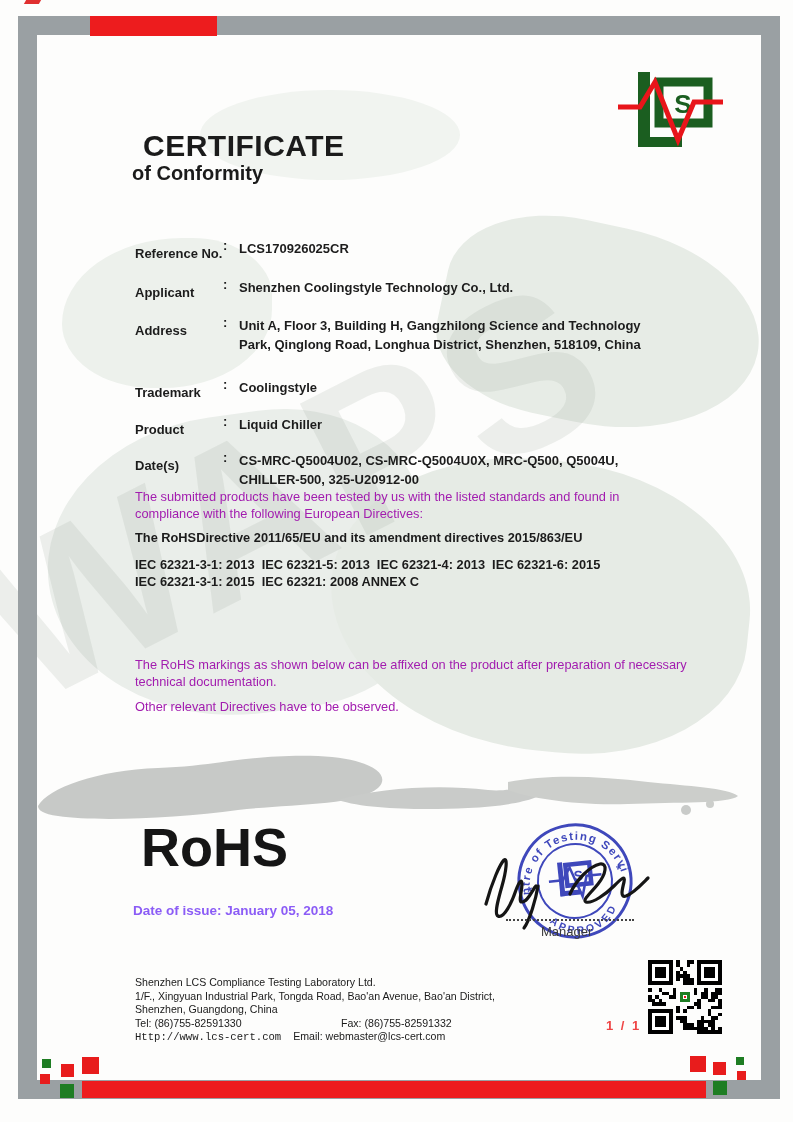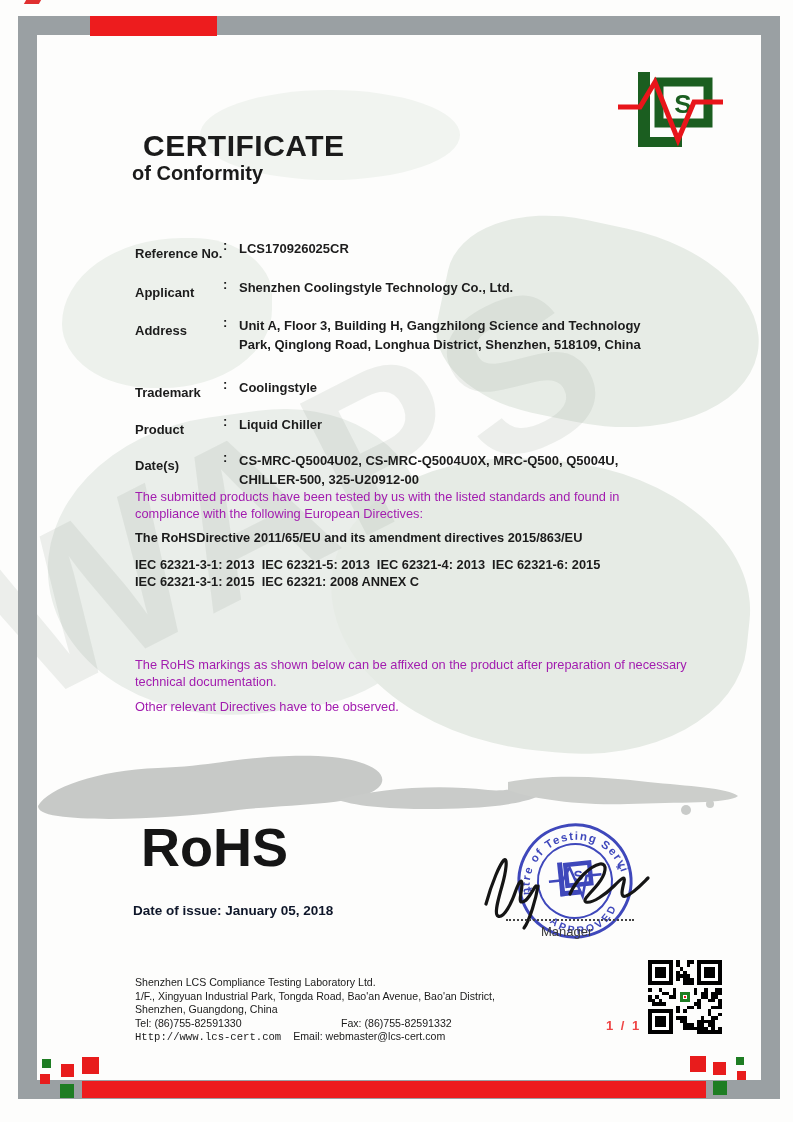--- a/index.html
+++ b/index.html
@@ -38,21 +38,21 @@
   .field-colon{width:16px;font-size:13px;font-weight:bold;flex:none;}
   .field-value{width:436px;font-size:13px;font-weight:bold;line-height:19px;margin-top:1px;}
 
   
   .para{position:absolute;left:135px;z-index:3;width:552px;font-size:12.8px;line-height:16.5px;color:#a21caf;}
   .para.bold{font-weight:bold;color:#1b1b1b;}
   .pre{white-space:pre-wrap;}
 
   
   .rohs{position:absolute;left:141px;top:816px;z-index:3;font-size:54px;font-weight:bold;color:#151515;letter-spacing:0px;}
-  .date-issue{position:absolute;left:133px;top:903px;z-index:3;font-size:13.5px;font-weight:bold;color:#0f172a;}
+  .date-issue{position:absolute;left:133px;top:903px;z-index:3;font-size:13.5px;font-weight:bold;color:#8b5cf6;}
 
   .stamp{position:absolute;left:512px;top:818px;z-index:4;opacity:0.9;transform:rotate(-14deg);}
   .signature{position:absolute;left:478px;top:842px;z-index:5;}
   .dotted-line{position:absolute;left:506px;top:919px;width:128px;z-index:5;border-bottom:2px dotted #444;}
   .manager{position:absolute;left:541px;top:924px;z-index:5;font-size:13px;color:#3a3a3a;}
 
   .footer{position:absolute;left:135px;top:976px;z-index:3;font-size:10.6px;line-height:13.6px;color:#1a1a1a;}
   .footer .gap-left{display:inline-block;width:203px;}
   .footer .gap-web{display:inline-block;margin-right:9px;font-family:Liberation Mono, monospace;}
   .page-num{position:absolute;left:606px;top:1018px;z-index:3;font-size:13px;font-weight:bold;color:#ef4444;letter-spacing:2px;}

